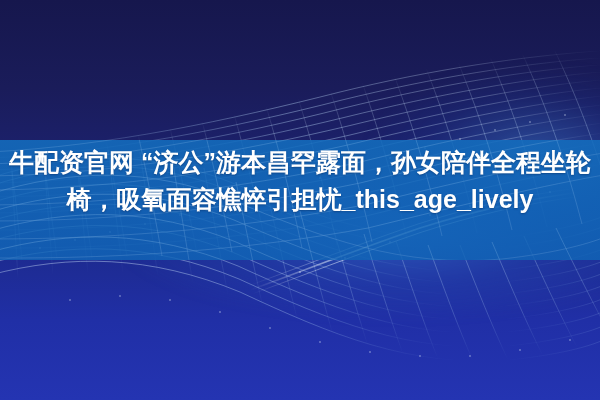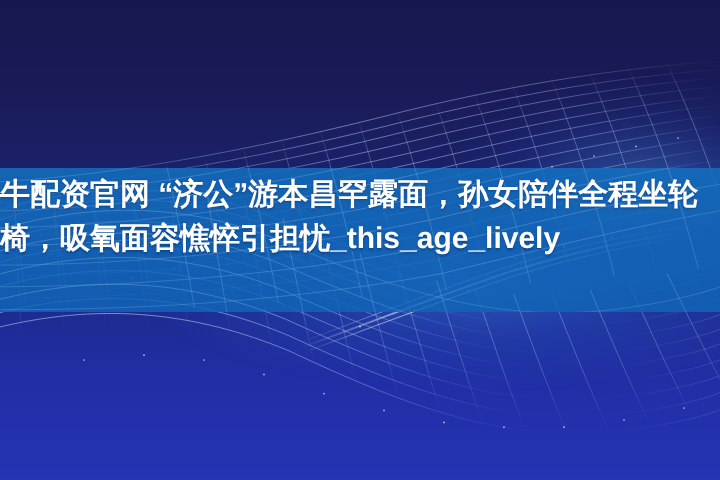--- a/index.html
+++ b/index.html
@@ -106,20 +106,21 @@
     top: 140px;
     height: 120px;
     display: flex;
     align-items: flex-start;
     justify-content: center;
     padding-top: 4px;
     box-sizing: border-box;
   }
   .headline-text {
     width: 640px;
+    text-align: center;
     color: #ffffff;
     font-size: 25px;
     line-height: 37px;
     font-weight: 700;
     letter-spacing: 0px;
     white-space: normal;
     word-break: break-word;
     text-shadow: 0 1px 2px rgba(0,20,60,0.35);
   }
 </style>

